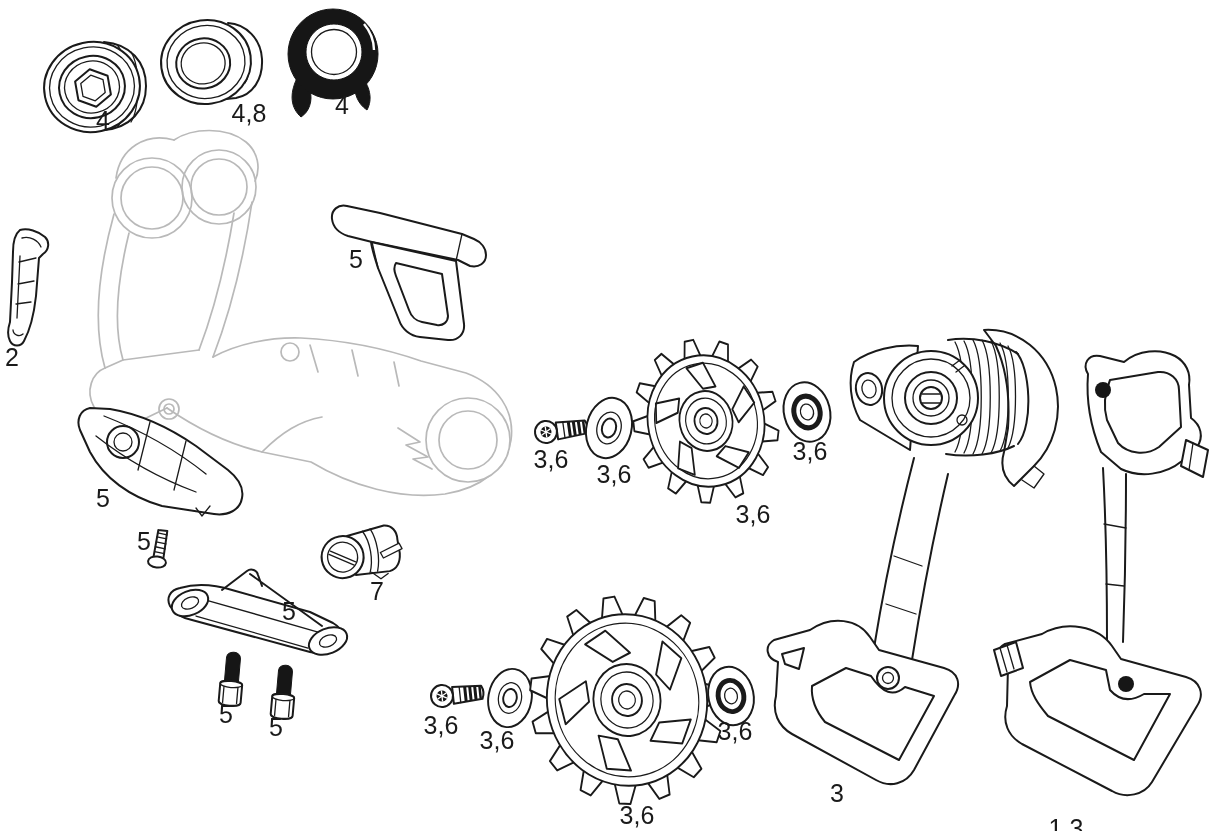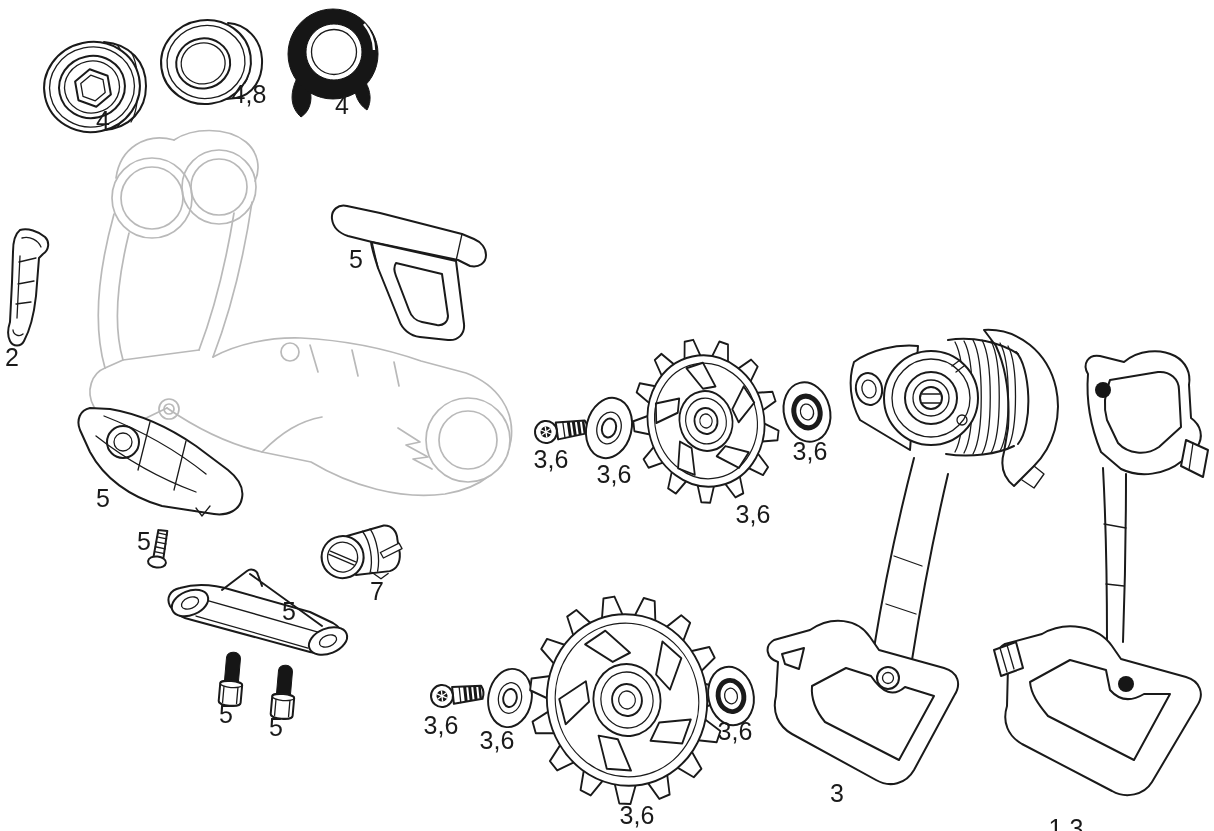--- a/index.html
+++ b/index.html
@@ -288,21 +288,21 @@
     <path class="ln thin" d="M 1104,524 L 1126,528 M 1106,584 L 1124,586"></path>
     <path class="fw" d="M 1008,666 C 996,662 994,650 1005,644 L 1042,634 C 1066,620 1098,626 1112,646 L 1121,659 L 1186,677 C 1200,681 1205,694 1197,706 L 1152,782 C 1144,795 1126,799 1112,791 L 1022,744 C 1008,736 1002,722 1007,706 Z"></path>
     <path class="fw" d="M 1030,682 L 1070,660 L 1106,670 L 1110,690 Q 1124,706 1144,694 L 1170,694 L 1134,760 L 1048,716 C 1038,704 1031,694 1030,682 Z"></path>
     <circle cx="1126" cy="684" r="8" fill="#161616" stroke="none"></circle>
     <path class="fw" d="M 994,650 L 1016,642 L 1023,668 L 1001,676 Z"></path>
     <path class="ln thin" d="M 1000,648 L 1007,672 M 1007,645 L 1014,669"></path>
   </g>
 </svg>
 
 <span class="callout" style="left:103px;top:120px">4</span>
-<span class="callout" style="left:249px;top:94px">4,8</span>
+<span class="callout" style="left:249px;top:113px">4,8</span>
 <span class="callout" style="left:342px;top:105px">4</span>
 <span class="callout" style="left:12px;top:357px">2</span>
 <span class="callout" style="left:356px;top:259px">5</span>
 <span class="callout" style="left:103px;top:498px">5</span>
 <span class="callout" style="left:144px;top:541px">5</span>
 <span class="callout" style="left:289px;top:611px">5</span>
 <span class="callout" style="left:226px;top:714px">5</span>
 <span class="callout" style="left:276px;top:727px">5</span>
 <span class="callout" style="left:377px;top:591px">7</span>
 <span class="callout" style="left:551px;top:459px">3,6</span>

